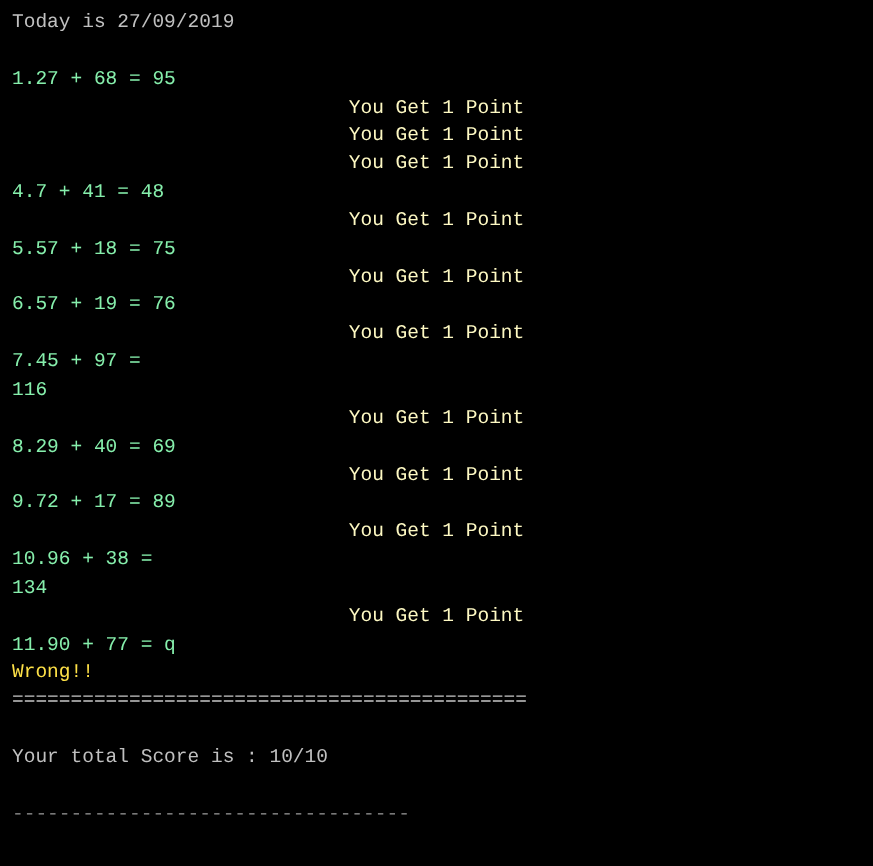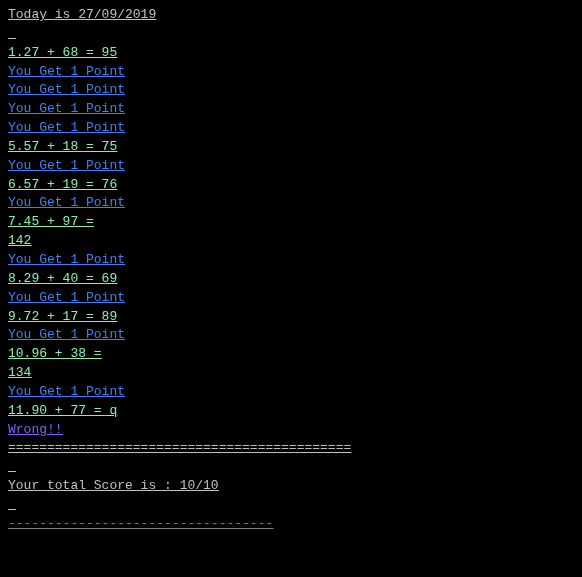--- a/index.html
+++ b/index.html
@@ -1,19 +1,18 @@
 <!DOCTYPE html>
 <html><head>
   <meta charset="utf-8">
   <style>
     * {
       margin: 0;
       padding: 0;
       box-sizing: border-box;
-      text-decoration: underline;
     }
     body {
       background-color: #000000;
       width: 582px;
       height: 577px;
       overflow: hidden;
       font-family: 'Courier New', Courier, monospace;
       font-size: 13px;
       line-height: 1.45;
     }
@@ -28,24 +27,25 @@
     .date-line {
       color: #c0c0c0;
     }
     .blank-line {
       height: 1.45em;
     }
     .problem-line {
       color: #86efac;
     }
     .point-line {
-      color: #3b82f6;
+      color: #fef9c3;
+      text-align: center;
     }
     .wrong-line {
-      color: #8b5cf6;
+      color: #fde047;
     }
     .separator-line {
       color: #c0c0c0;
     }
     .score-line {
       color: #c0c0c0;
     }
     .dash-line {
       color: #808080;
     }
@@ -60,30 +60,31 @@
   <div class="date-line">Today is 27/09/2019</div>
   <div class="blank-line">&nbsp;</div>
 
   <div class="problem-line">1.27 + 68 = 95</div>
   <div class="point-line">You Get 1 Point</div>
 
   <div class="point-line">You Get 1 Point</div>
 
   <div class="point-line">You Get 1 Point</div>
 
+  <div class="problem-line">4.7 + 41 = 48</div>
   <div class="point-line">You Get 1 Point</div>
 
   <div class="problem-line">5.57 + 18 = 75</div>
   <div class="point-line">You Get 1 Point</div>
 
   <div class="problem-line">6.57 + 19 = 76</div>
   <div class="point-line">You Get 1 Point</div>
 
   <div class="problem-line">7.45 + 97 =</div>
-  <div class="problem-line">142</div>
+  <div class="problem-line">116</div>
   <div class="point-line">You Get 1 Point</div>
 
   <div class="problem-line">8.29 + 40 = 69</div>
   <div class="point-line">You Get 1 Point</div>
 
   <div class="problem-line">9.72 + 17 = 89</div>
   <div class="point-line">You Get 1 Point</div>
 
   <div class="problem-line">10.96 + 38 =</div>
   <div class="problem-line">134</div>

